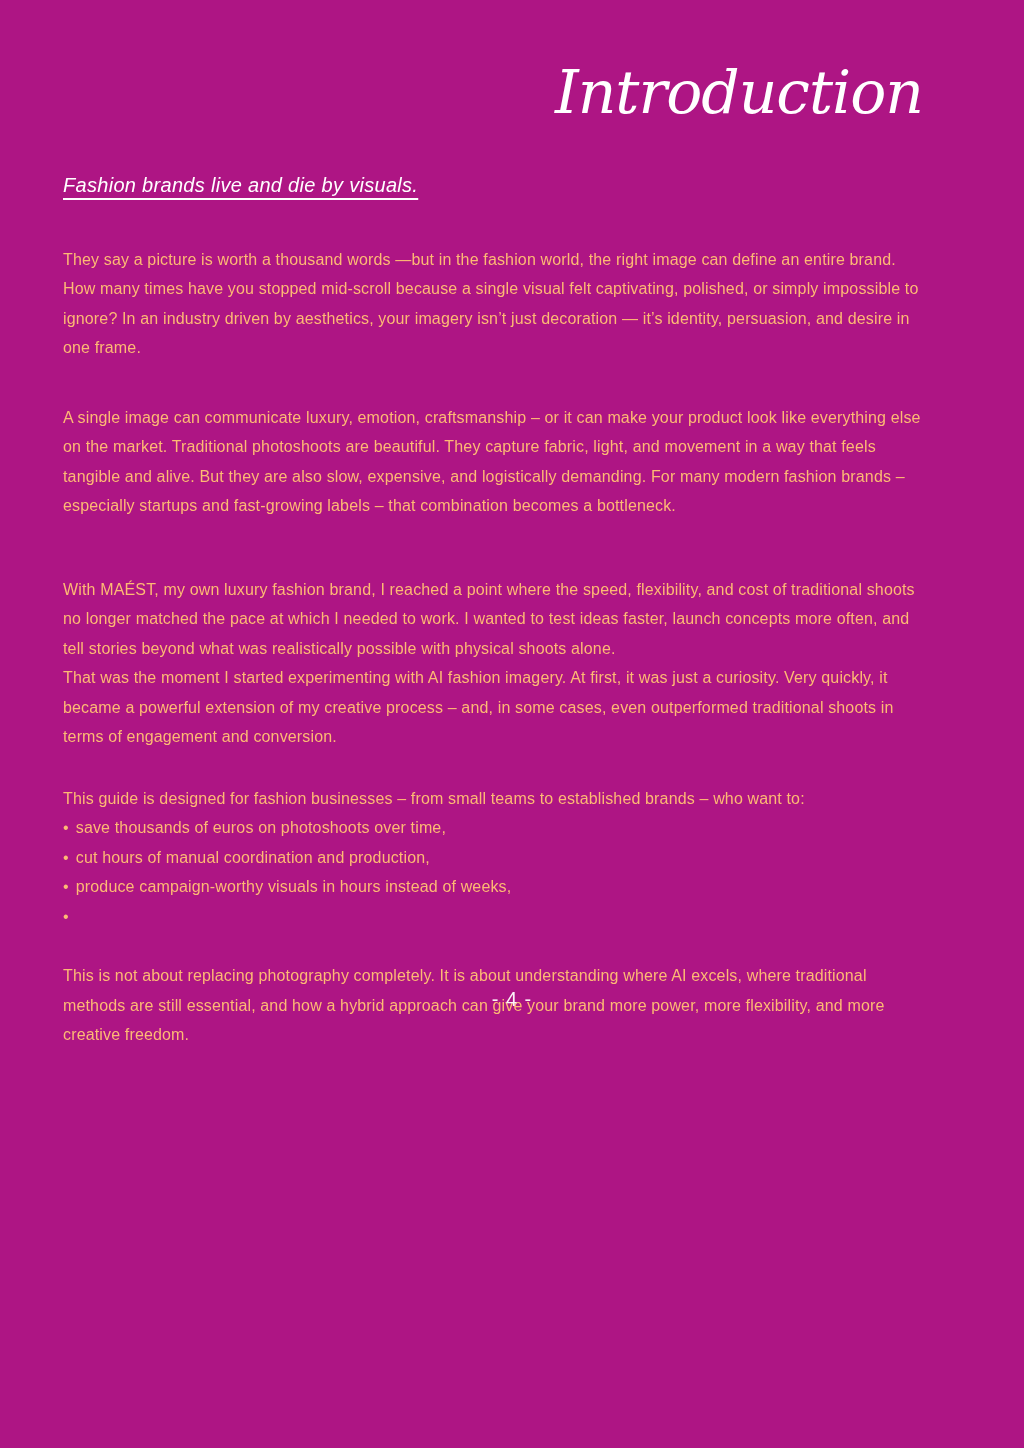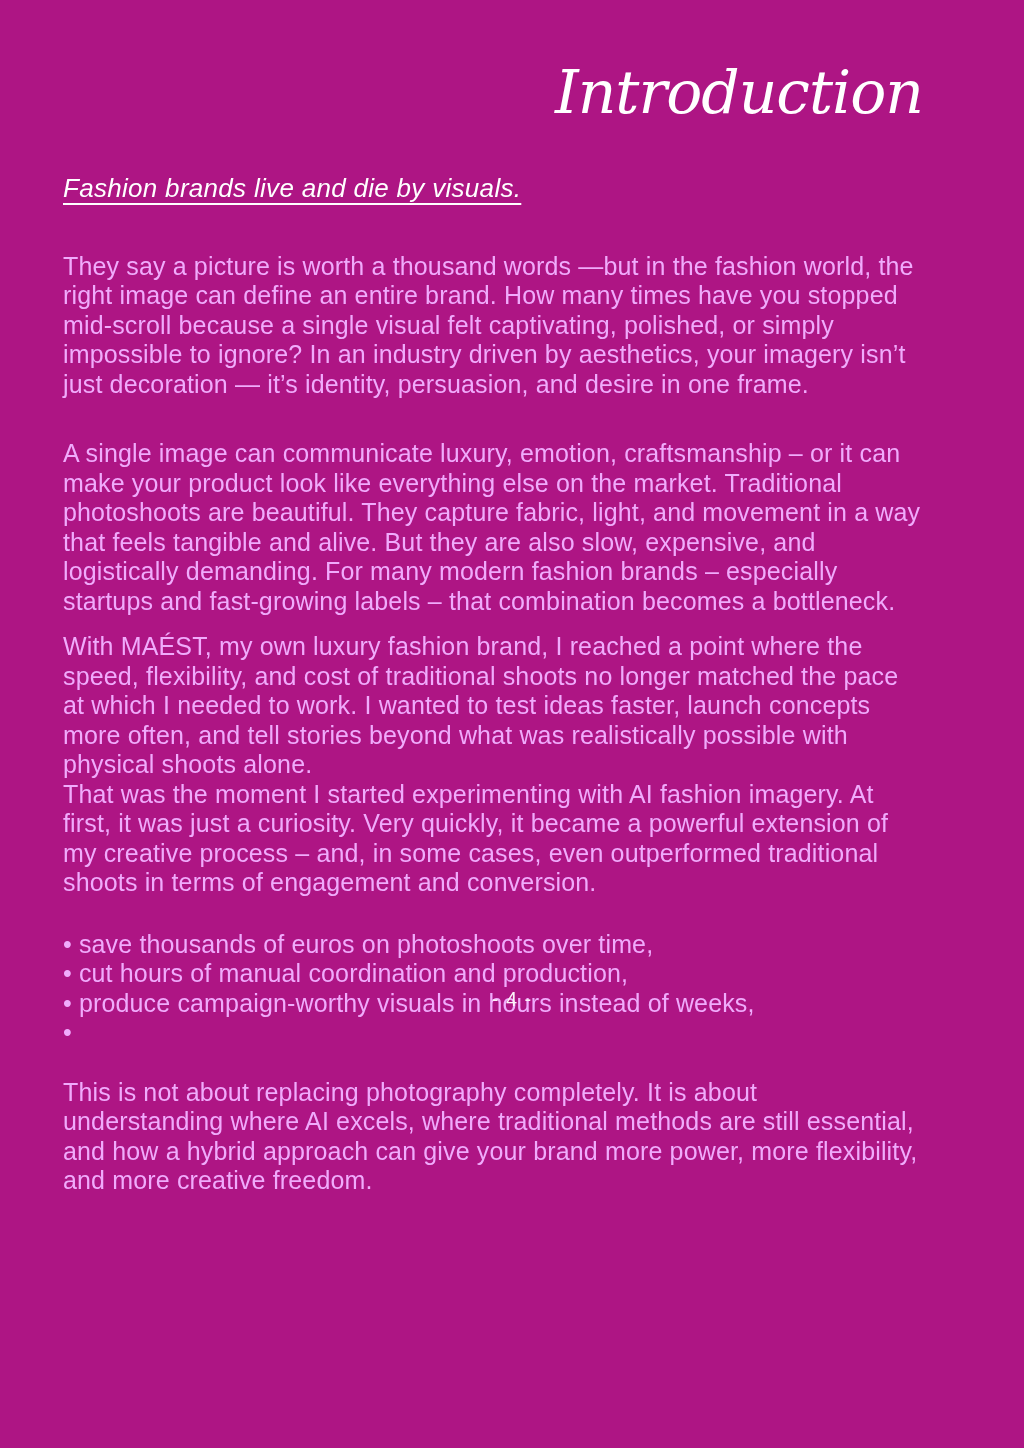--- a/index.html
+++ b/index.html
@@ -30,37 +30,37 @@
     font-weight: normal;
     font-size: 60px;
     line-height: 1.28;
     text-align: right;
     margin: 0 0 42px 0;
     letter-spacing: -1px;
   }
   .subtitle {
     font-style: italic;
     font-weight: normal;
-    font-size: 26px;
+    font-size: 20px;
     line-height: 1.2;
     margin: 0 0 48px 0;
     letter-spacing: 0.3px;
     text-decoration: underline;
     text-underline-offset: 6px;
     text-decoration-thickness: 1.5px;
   }
   .body-text {
-    font-size: 25px;
+    font-size: 16px;
     line-height: 29.5px;
     letter-spacing: 0.15px;
     margin: 0 0 33px 0;
-    color: #f0abfc;
+    color: #fdba74;
   }
   .mb-40 { margin-bottom: 40px; }
-  .mb-34 { margin-bottom: 16px; }
+  .mb-34 { margin-bottom: 54px; }
   .mb-32 { margin-bottom: 32px; }
   .mb-30 { margin-bottom: 30px; }
   .bullet-line {
     display: flex;
     align-items: baseline;
   }
   .bullet-marker {
     margin-right: 7px;
     flex: 0 0 auto;
   }
@@ -92,20 +92,21 @@
 
     <h2 class="subtitle">Fashion brands live and die by visuals.</h2>
 
     <p class="body-text mb-40">They say a picture is worth a thousand words —but in the fashion world, the right image can define an entire brand. How many times have you stopped mid-scroll because a single visual felt captivating, polished, or simply impossible to ignore? In an industry driven by aesthetics, your imagery isn’t just decoration — it’s identity, persuasion, and desire in one frame.</p>
 
     <p class="body-text mb-34">A single image can communicate luxury, emotion, craftsmanship – or it can make your product look like everything else on the market. Traditional photoshoots are beautiful. They capture fabric, light, and movement in a way that feels tangible and alive. But they are also slow, expensive, and logistically demanding. For many modern fashion brands – especially startups and fast-growing labels – that combination becomes a bottleneck.</p>
 
     <p class="body-text mb-32"><span>With MAÉST, my own luxury fashion brand, I reached a point where the speed, flexibility, and cost of traditional shoots no longer matched the pace at which I needed to work. I wanted to test ideas faster, launch concepts more often, and tell stories beyond what was realistically possible with physical shoots alone.</span><br><span>That was the moment I started experimenting with AI fashion imagery. At first, it was just a curiosity. Very quickly, it became a powerful extension of my creative process – and, in some cases, even outperformed traditional shoots in terms of engagement and conversion.</span></p>
 
     <div class="body-text mb-30">
+      <div>This guide is designed for fashion businesses – from small teams to established brands – who want to:</div>
       <div class="bullet-line">
         <span class="bullet-marker">•</span>
         <span>save thousands of euros on photoshoots over time,</span>
       </div>
       <div class="bullet-line">
         <span class="bullet-marker">•</span>
         <span>cut hours of manual coordination and production,</span>
       </div>
       <div class="bullet-line">
         <span class="bullet-marker">•</span>

